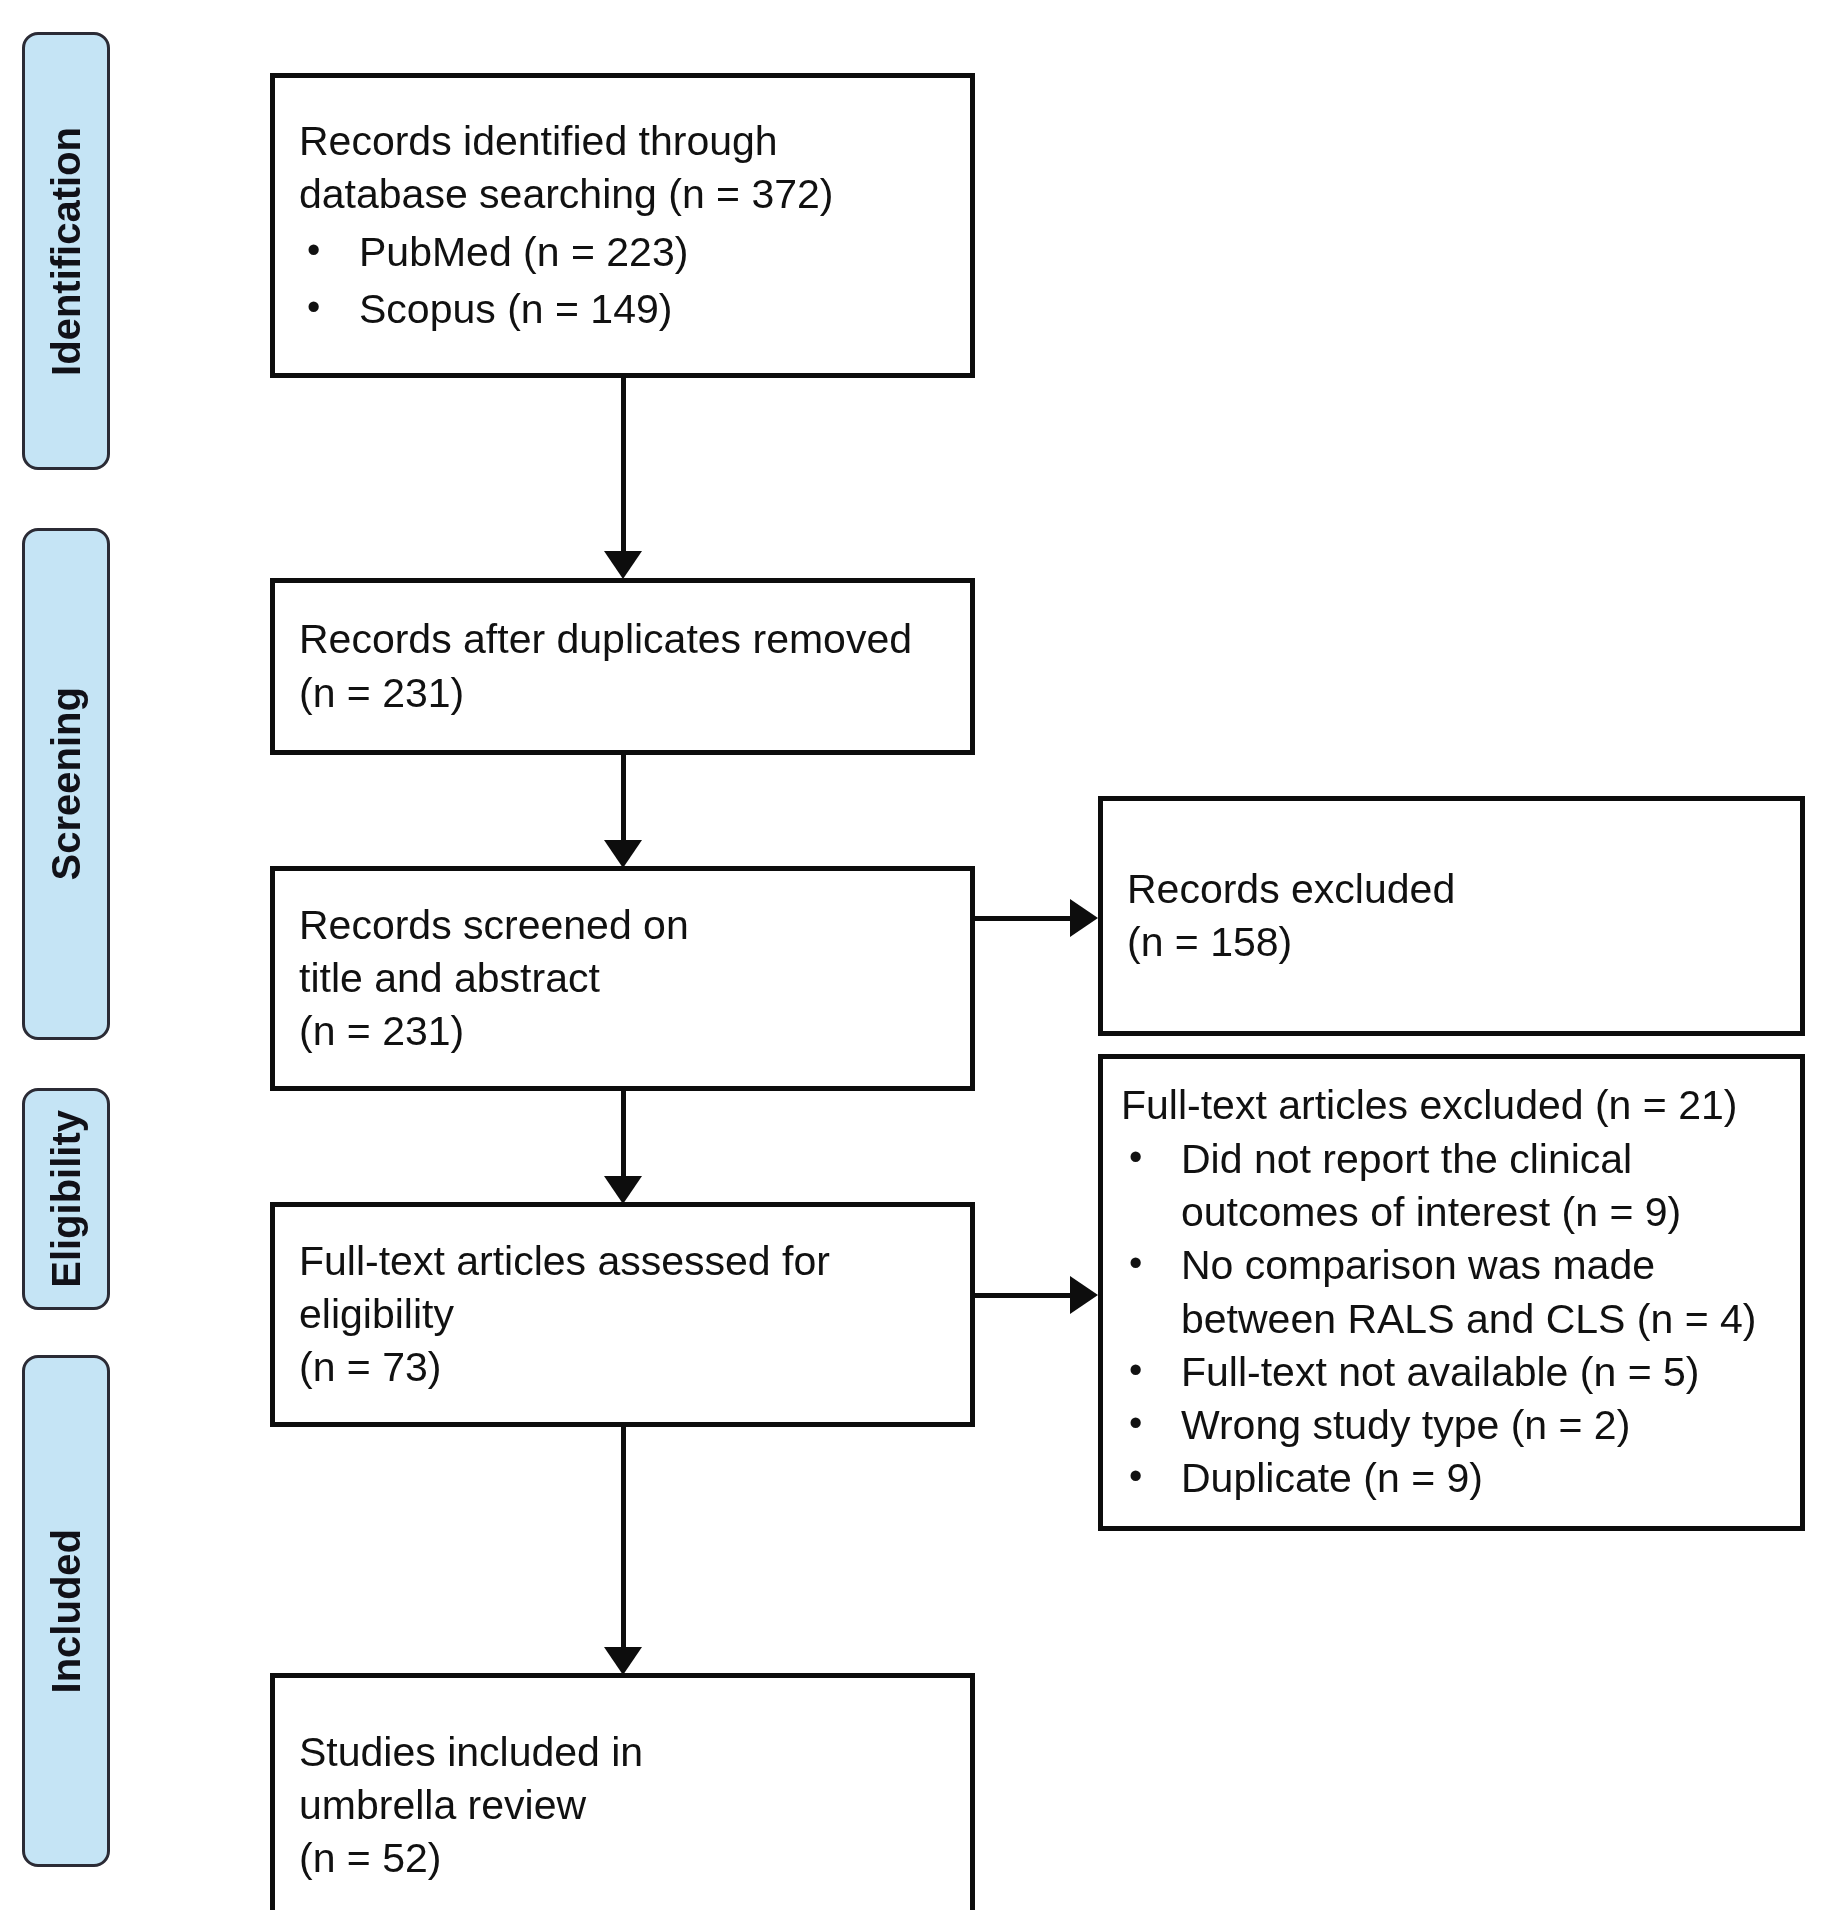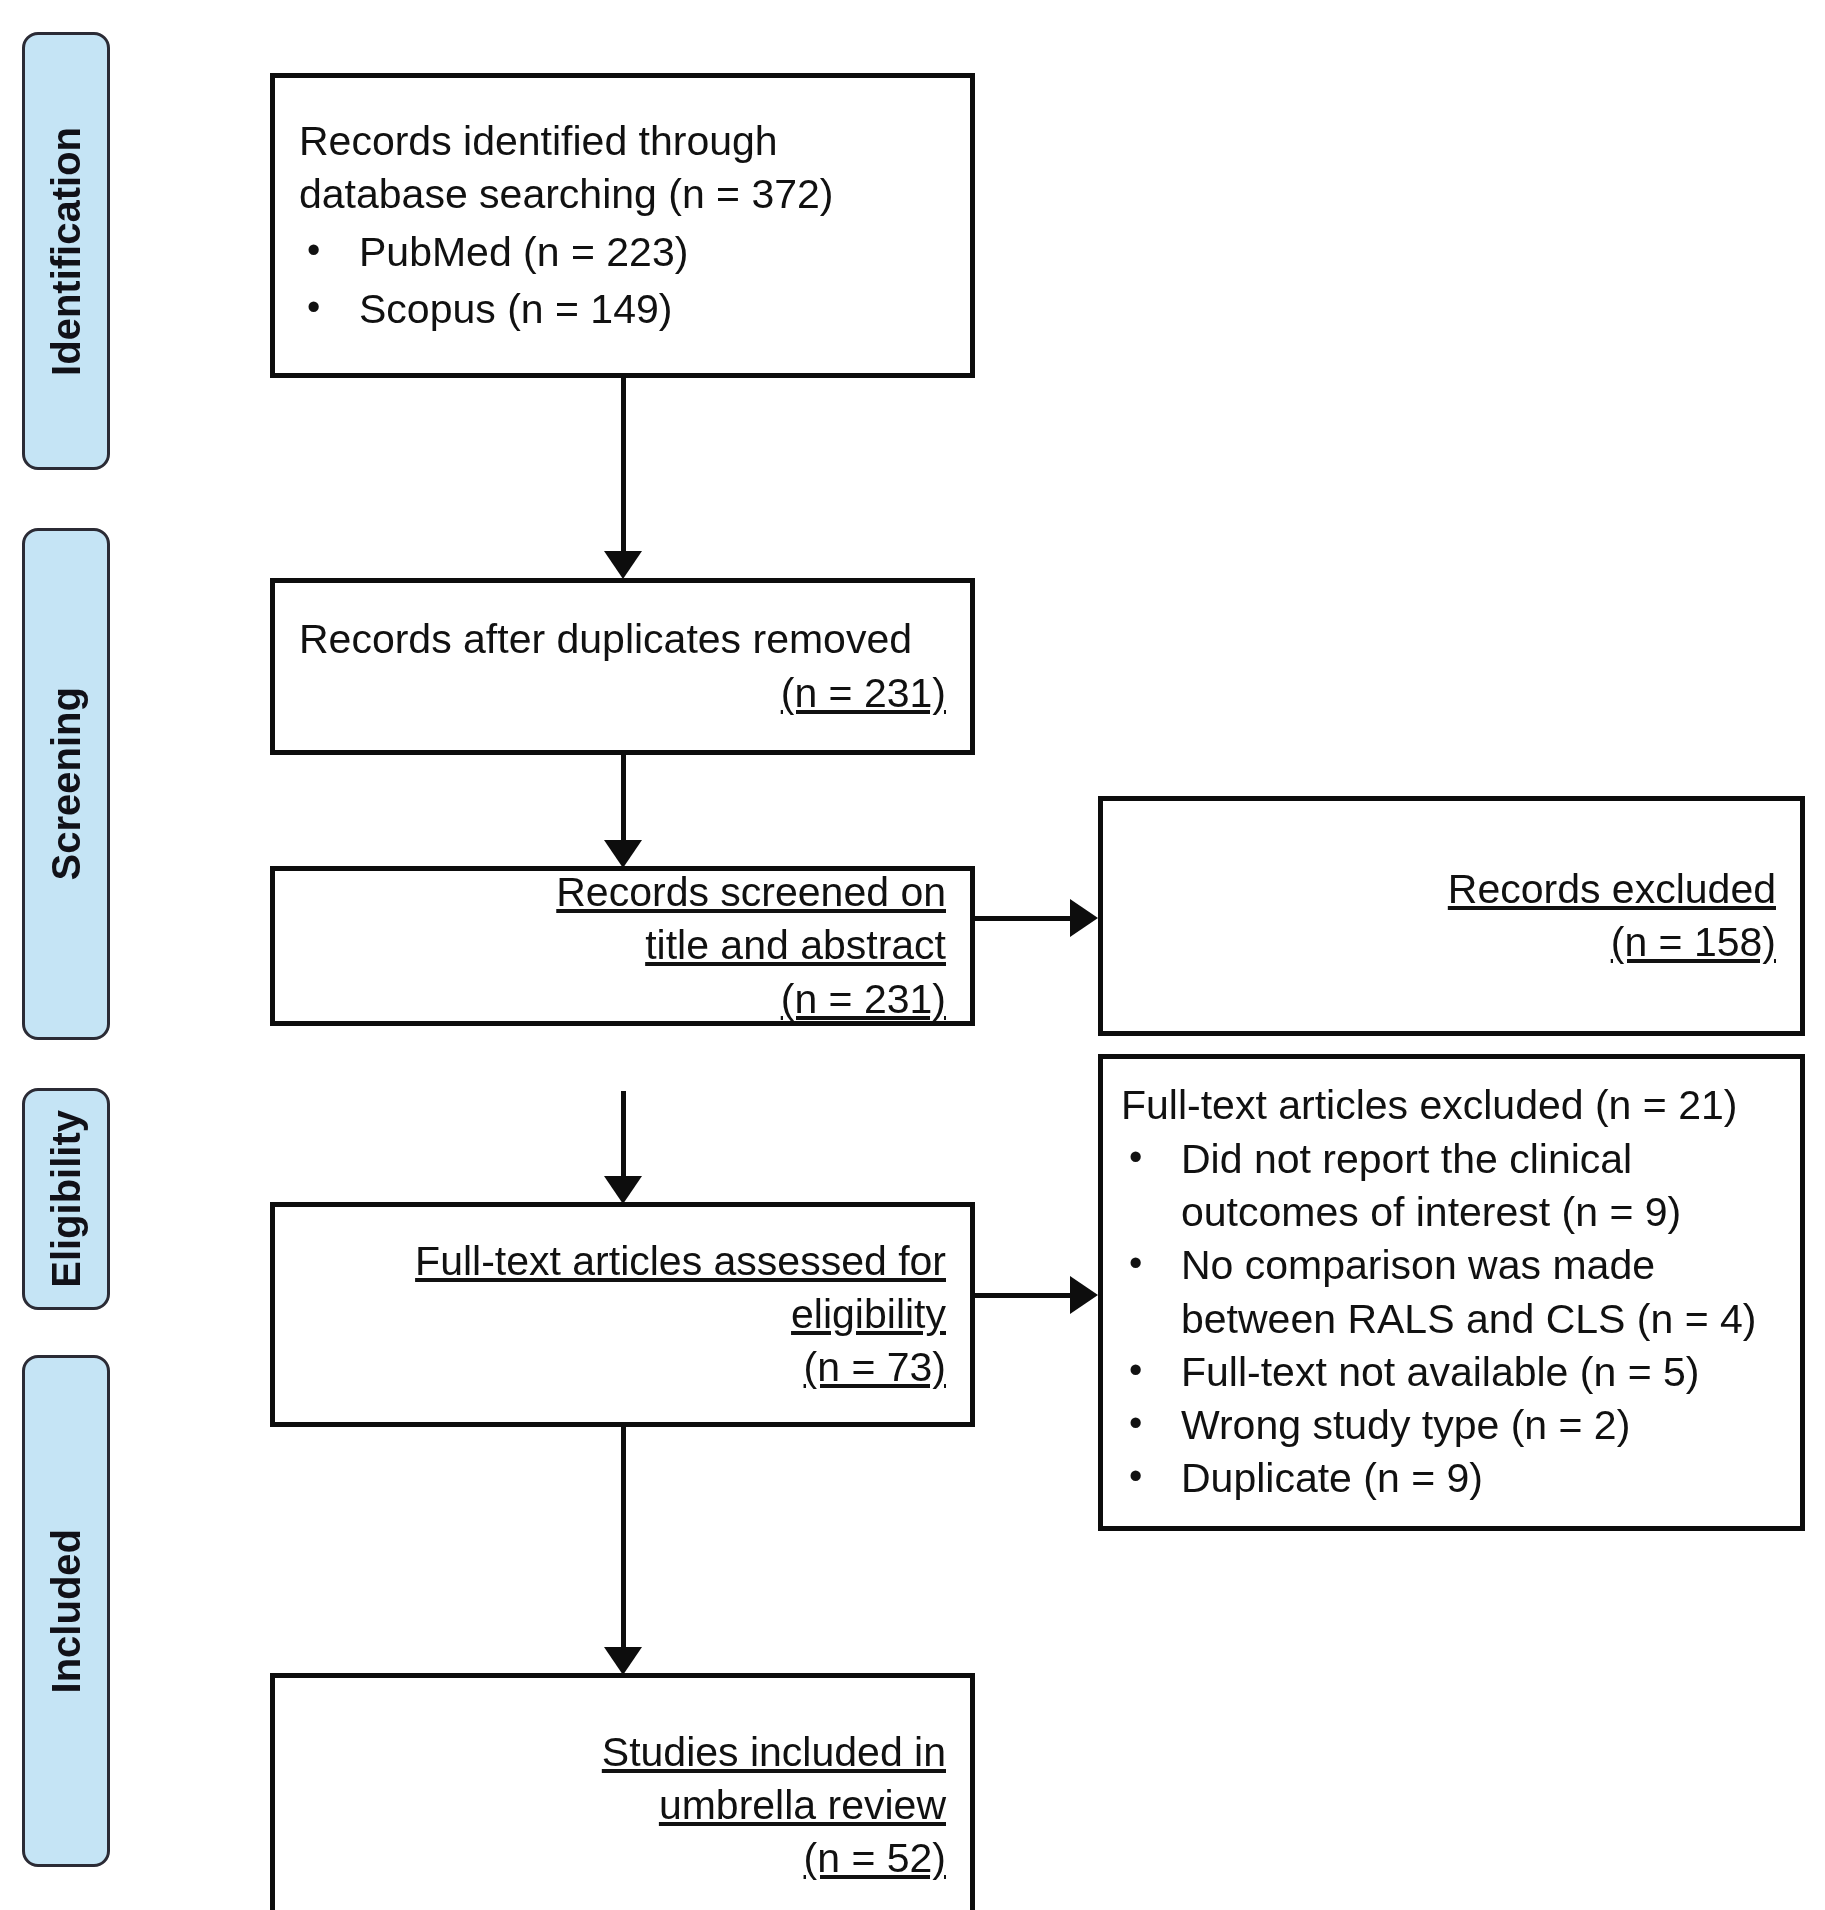--- a/index.html
+++ b/index.html
@@ -62,21 +62,21 @@
   .flow-box.align-left {
     align-items: flex-start;
     text-align: left;
   }
   .box-line {
     font-size: 41px;
     line-height: 1.30;
     color: #111111;
     white-space: pre-wrap;
   }
-  .box-line.centered { width: 100%; text-align: right; text-decoration: underline; }
+  .box-line.centered { width: 100%; text-align: left; }
 
   
   .bullet-list {
     list-style: none;
     margin: 0;
     padding: 0;
     width: 100%;
   }
   .bullet-item {
     display: flex;
@@ -166,21 +166,21 @@
   <div class="arrow-down" style="left:604px; top:551px;"></div>
 
   <div class="flow-box align-left" style="left:270px; top:578px; width:705px; height:177px;">
     <div class="box-line">Records after duplicates removed</div>
     <div class="box-line centered">(n = 231)</div>
   </div>
 
   <div class="v-line" style="left:621px; top:755px; height:95px;"></div>
   <div class="arrow-down" style="left:604px; top:840px;"></div>
 
-  <div class="flow-box align-center" style="left:270px; top:866px; width:705px; height:160px;">
+  <div class="flow-box align-center" style="left:270px; top:866px; width:705px; height:225px;">
     <div class="box-line centered">Records screened on</div>
     <div class="box-line centered">title and abstract</div>
     <div class="box-line centered">(n = 231)</div>
   </div>
 
   <div class="h-line" style="left:975px; top:916px; width:100px;"></div>
   <div class="arrow-right" style="left:1070px; top:899px;"></div>
 
   <div class="flow-box align-center" style="left:1098px; top:796px; width:707px; height:240px;">
     <div class="box-line centered">Records excluded</div>

